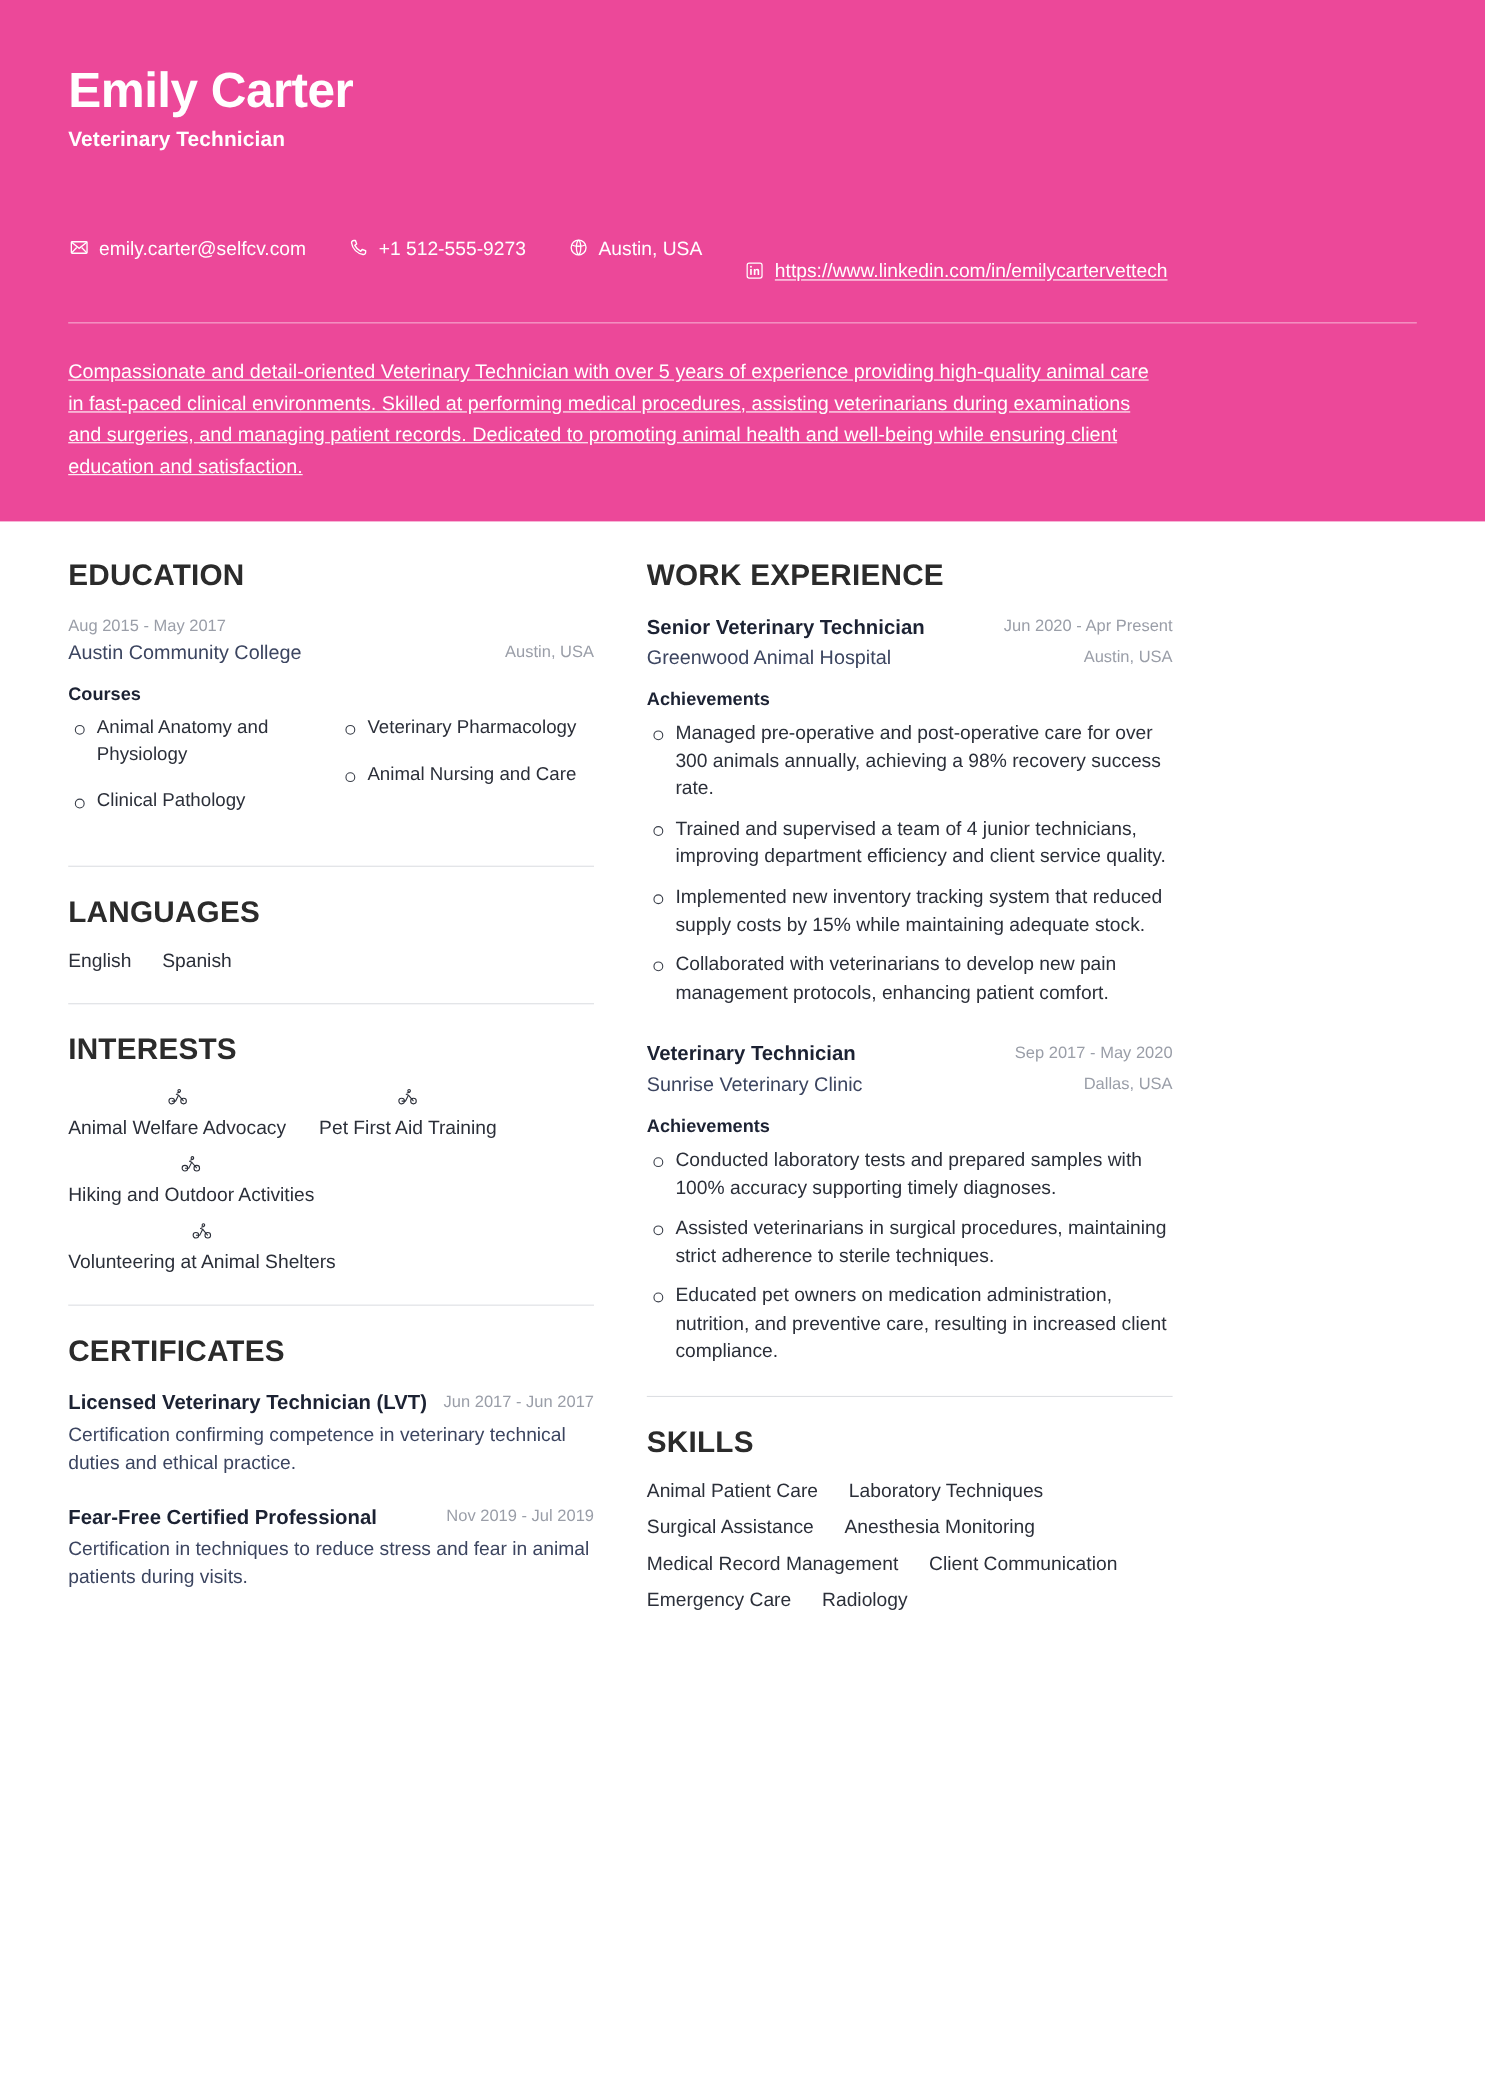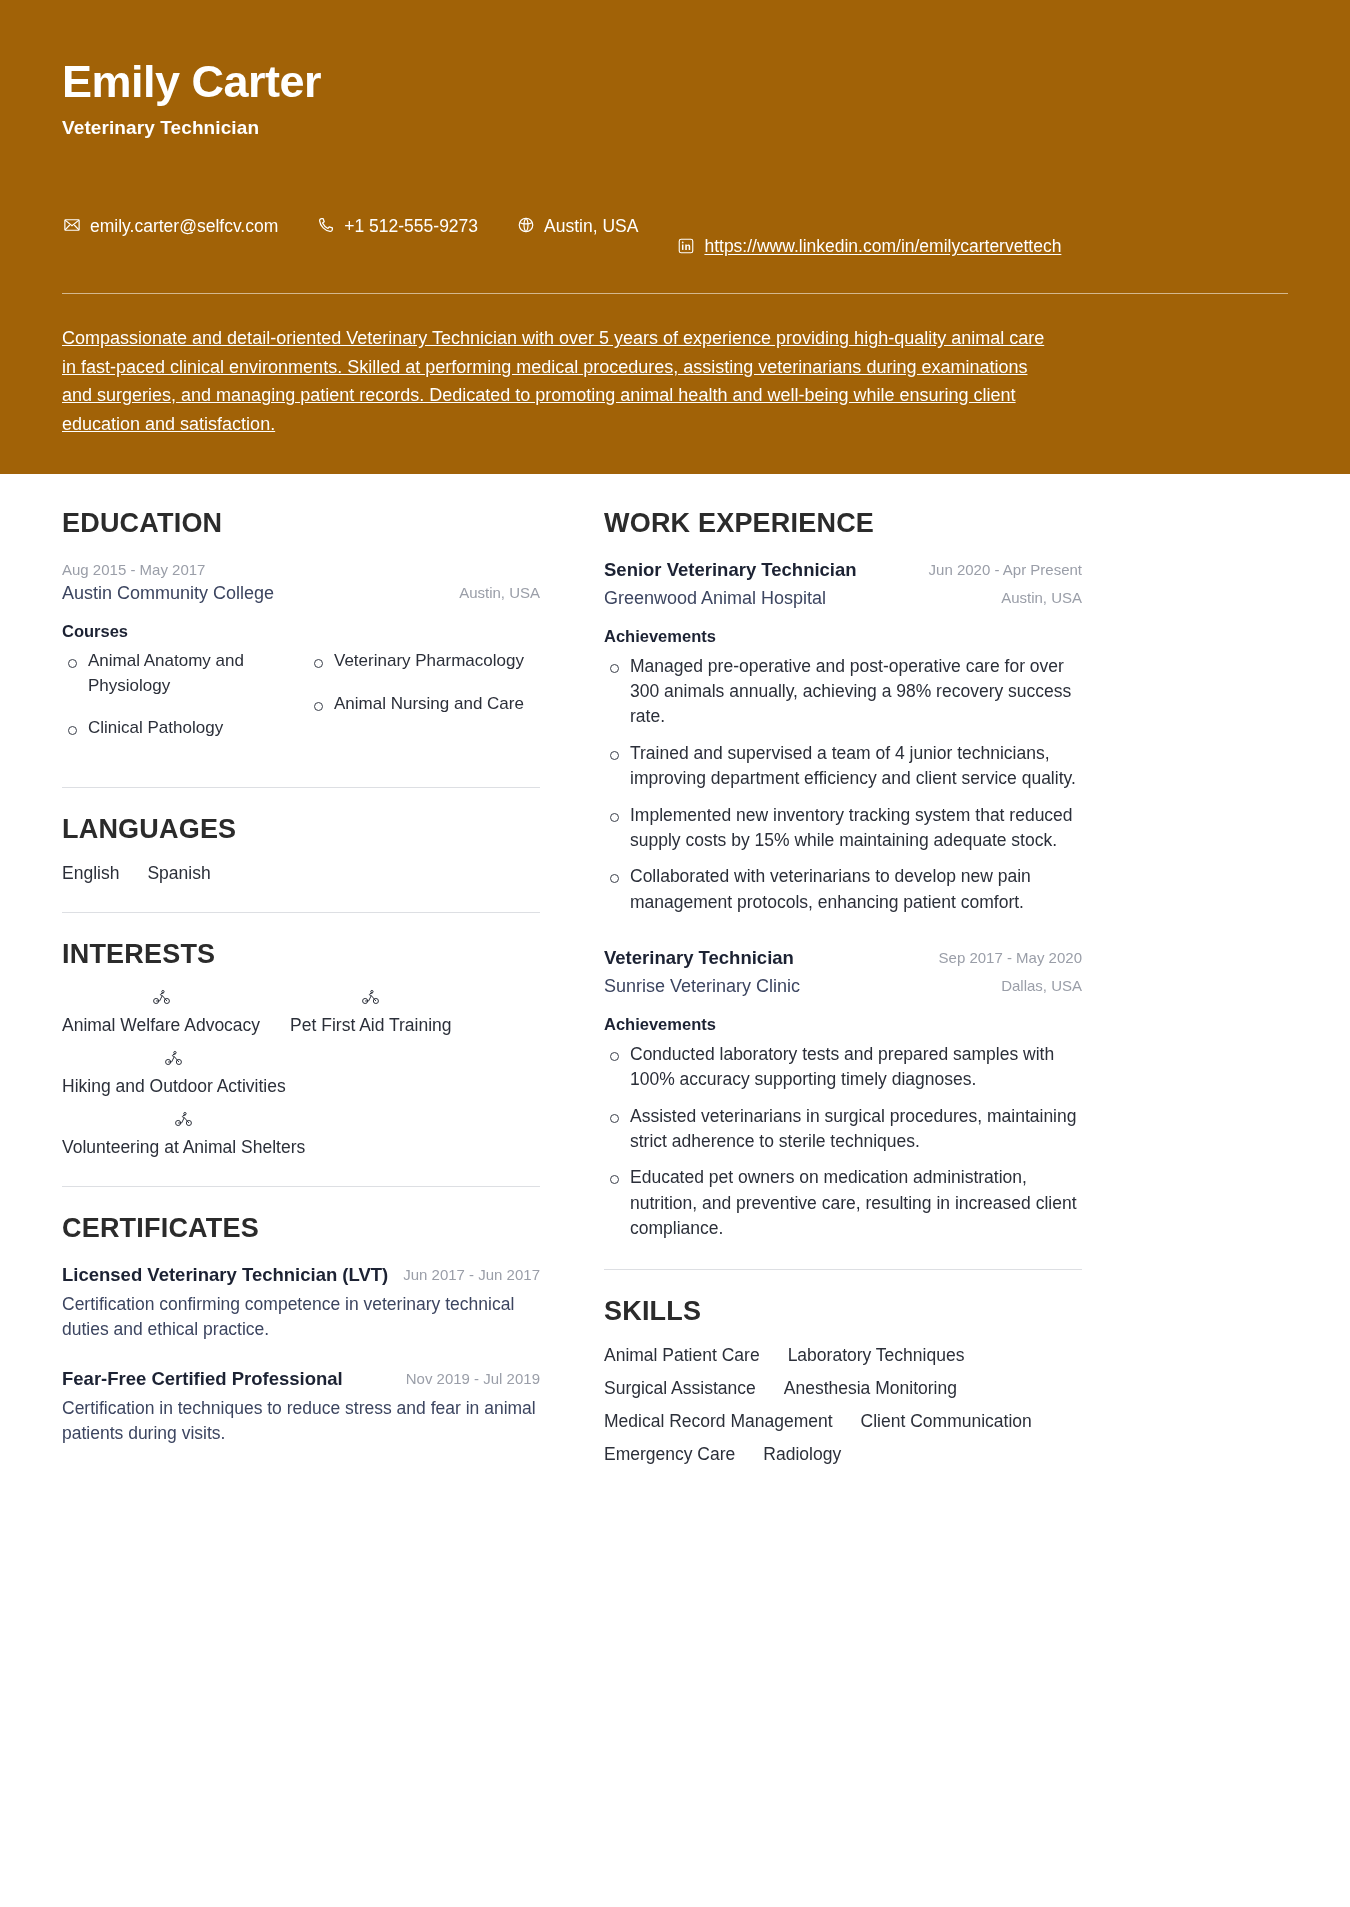--- a/index.html
+++ b/index.html
@@ -6,21 +6,21 @@
   html, body {
     width: 1350px;
     background: #ffffff;
     font-family: "Liberation Sans", sans-serif;
     -webkit-font-smoothing: antialiased;
   }
   body { width: 1350px; min-height: 1907px; position: relative; }
 
   
   .header {
-    background: #a16207;
+    background: #ec4899;
     color: #ffffff;
     padding: 58px 62px 36px 62px;
     min-height: 390px;
   }
   .name {
     font-size: 45px;
     font-weight: 700;
     letter-spacing: -0.5px;
     line-height: 1.05;
     margin-bottom: 12px;
@@ -72,21 +72,21 @@
     line-height: 1.58;
     max-width: 1000px;
     color: #ffffff;
     text-decoration: underline;
   }
 
   
   .body-wrap {
     display: flex;
     padding: 34px 62px 60px 62px;
-    gap: 64px;
+    gap: 48px;
     align-items: flex-start;
   }
   .col-left { width: 478px; flex: none; }
   .col-right { width: 478px; flex: none; }
 
   .sec-title {
     font-size: 27px;
     font-weight: 700;
     color: #2b2b2b;
     letter-spacing: 0.2px;

